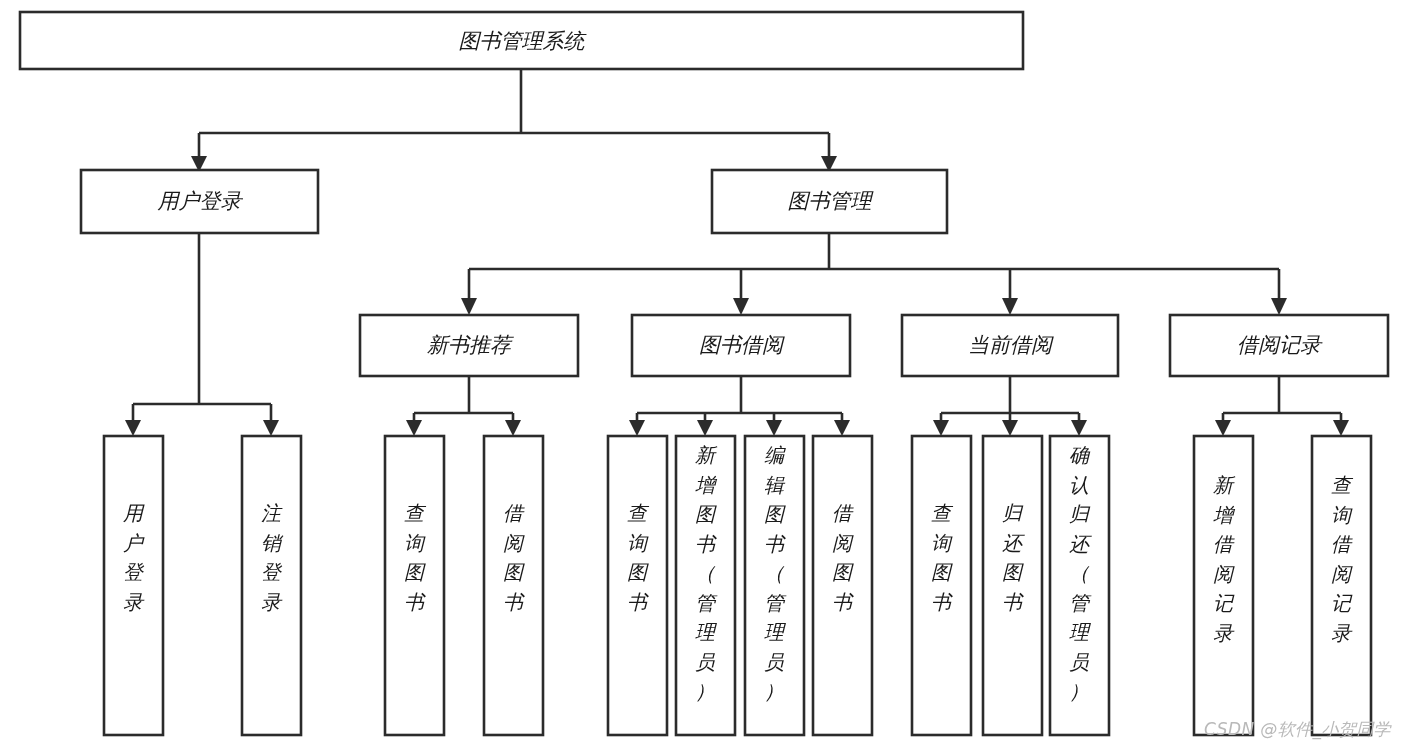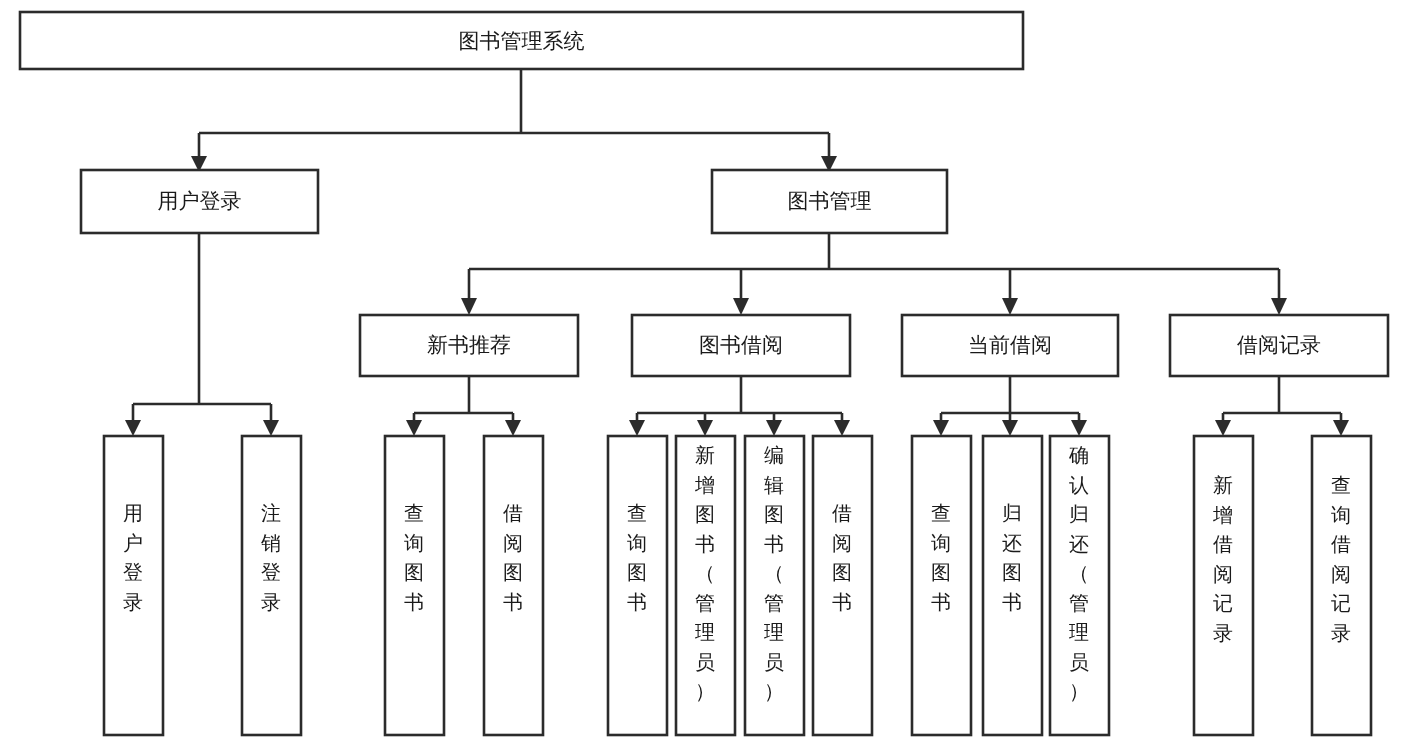--- a/index.html
+++ b/index.html
@@ -11,20 +11,21 @@
     width: 1405px;
     height: 747px;
     overflow: hidden;
     font-family: "DejaVu Sans", "Liberation Sans", sans-serif;
   }
   #diagram-root {
     position: relative;
     width: 1405px;
     height: 747px;
     background: #ffffff;
+    font-style: italic;
   }
   svg.flow {
     position: absolute;
     left: 0;
     top: 0;
     width: 1405px;
     height: 747px;
   }
   .node-box {
     fill: #ffffff;
@@ -207,13 +208,14 @@
         <text class="node-label-v" x="1223" y="492"><tspan x="1223" y="492">新</tspan><tspan x="1223" y="521.5">增</tspan><tspan x="1223" y="551">借</tspan><tspan x="1223" y="580.5">阅</tspan><tspan x="1223" y="610">记</tspan><tspan x="1223" y="639.5">录</tspan></text>
       </g>
 
       <g>
         <rect class="node-box" x="1312" y="436" width="59" height="299"></rect>
         <text class="node-label-v" x="1341" y="492"><tspan x="1341" y="492">查</tspan><tspan x="1341" y="521.5">询</tspan><tspan x="1341" y="551">借</tspan><tspan x="1341" y="580.5">阅</tspan><tspan x="1341" y="610">记</tspan><tspan x="1341" y="639.5">录</tspan></text>
       </g>
     </g>
   </svg>
 
+  <div class="watermark">CSDN @软件_小贺同学</div>
 </div>
 
 </body></html>

